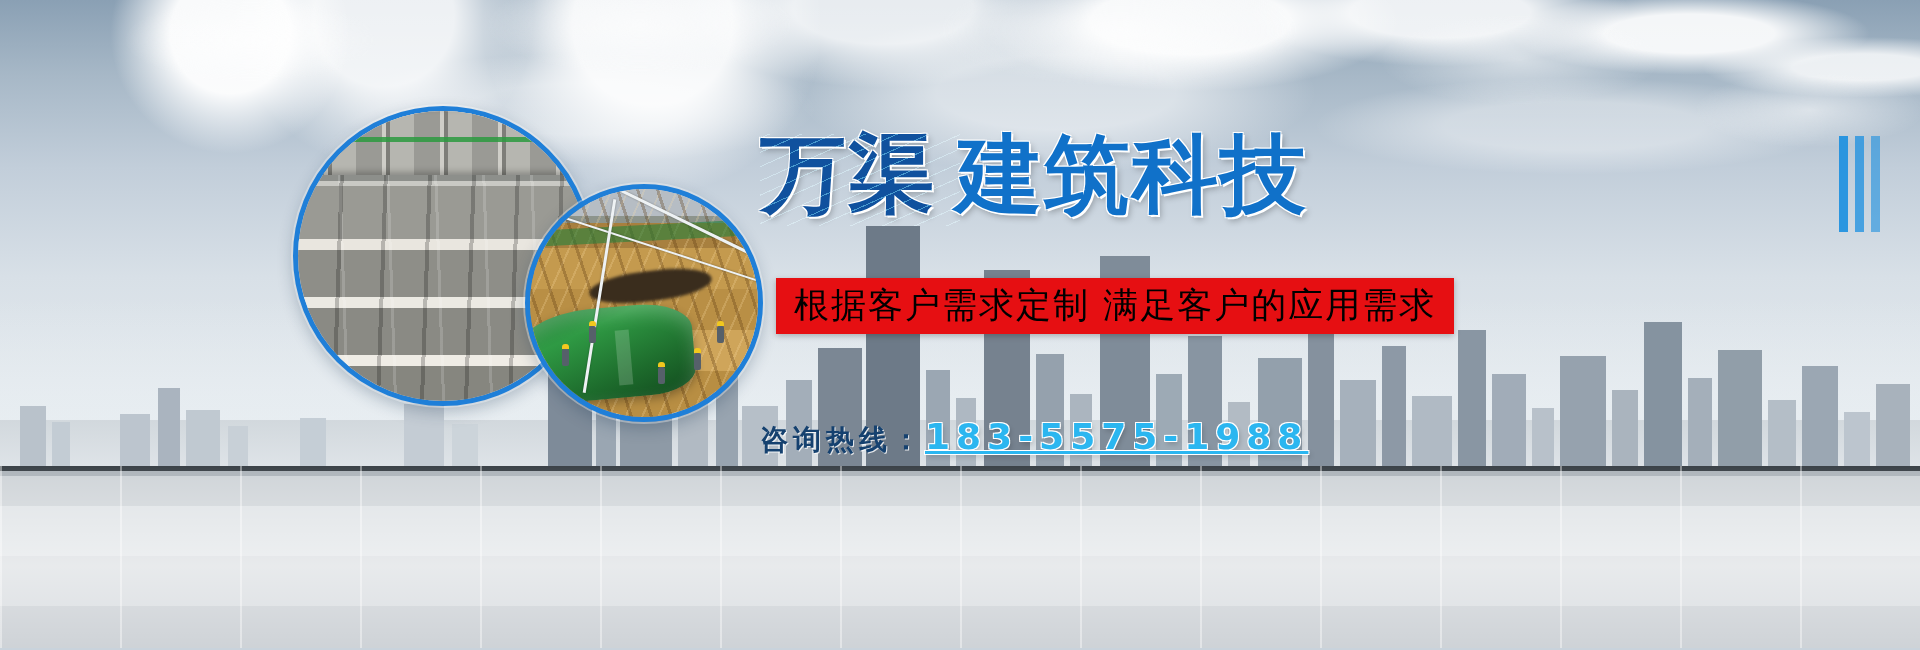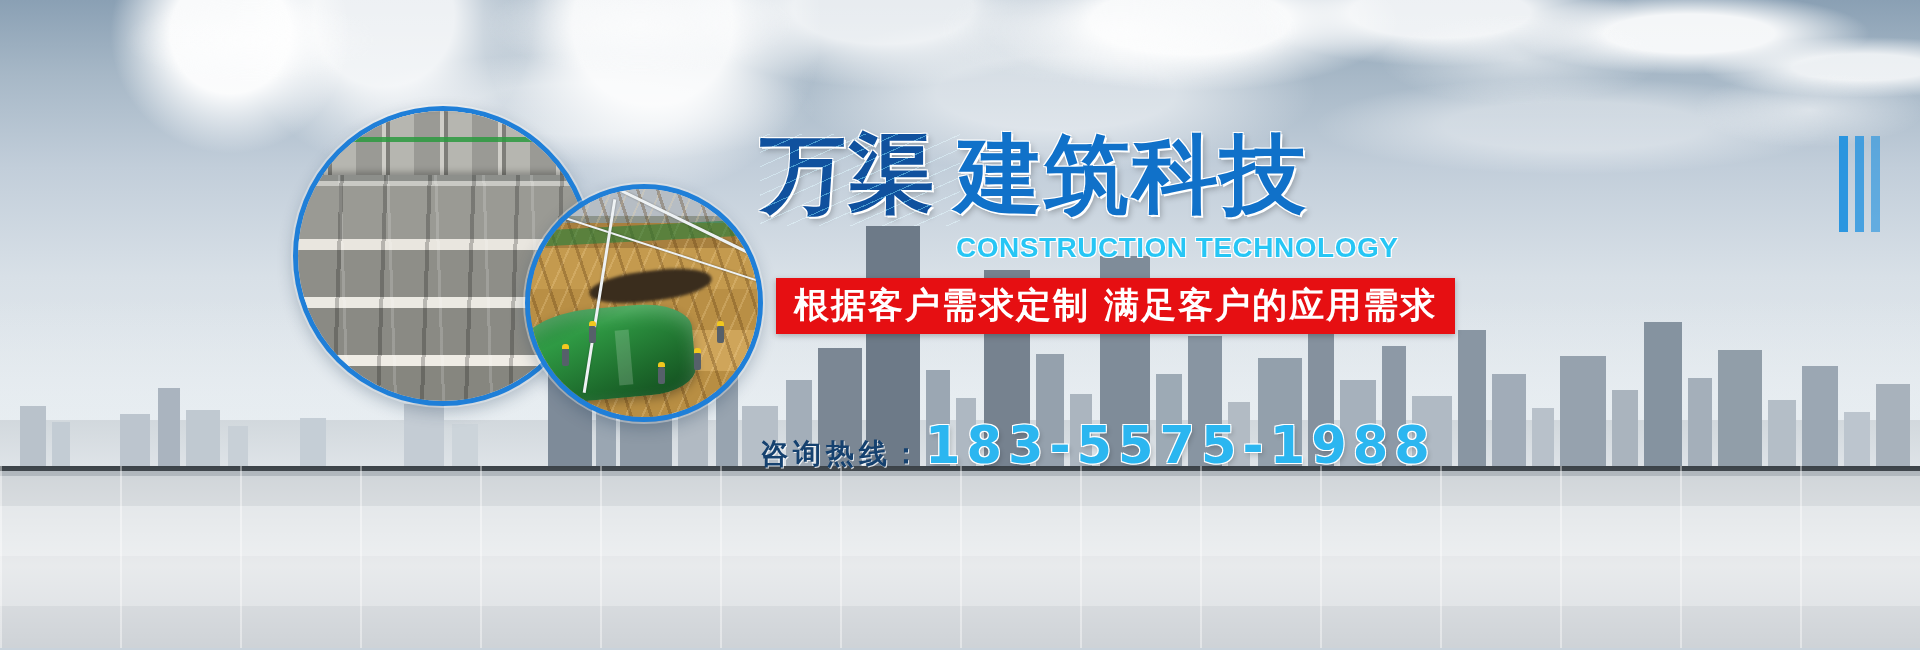--- a/index.html
+++ b/index.html
@@ -108,33 +108,33 @@
   .bars i{display:block;width:9px;height:96px;background:#1a8fe0;opacity:.9;}
   .bars i:nth-child(2){opacity:.75;}
   .bars i:nth-child(3){opacity:.6;}
 
   .sub-en{position:absolute;left:196px;top:104px;font-size:28px;font-weight:bold;letter-spacing:.5px;
     color:#27c6f5;white-space:nowrap;
     text-shadow:0 0 1px #fff,1px 1px 0 #fff,-1px -1px 0 #fff,1px -1px 0 #fff,-1px 1px 0 #fff;}
 
   .red-band{position:absolute;left:16px;top:150px;background:#e60f12;
     padding:7px 18px 9px 18px;box-shadow:0 2px 6px rgba(0,0,0,.25);}
-  .red-band span{display:block;font-size:35px;line-height:40px;font-weight:bold;color:#ffffff;letter-spacing:2px;white-space:nowrap;
+  .red-band span{display:block;font-size:35px;line-height:40px;font-weight:normal;color:#000000;letter-spacing:2px;white-space:nowrap;
     font-family:"DejaVu Sans","Liberation Sans",sans-serif;}
 
   .slogan{position:absolute;left:48px;top:225px;font-size:30px;line-height:36px;letter-spacing:9px;
     color:#20262b;white-space:nowrap;font-family:"DejaVu Sans","Liberation Sans",sans-serif;
     text-shadow:0 1px 1px rgba(255,255,255,.75);}
 
   .hot{position:absolute;left:0px;top:288px;white-space:nowrap;
     font-family:"DejaVu Sans","Liberation Sans",sans-serif;}
   .hot-lbl{font-size:28px;font-weight:bold;letter-spacing:5px;color:#15416f;
     text-shadow:1px 1px 0 rgba(255,255,255,.8);}
-  .hot-num{font-size:51px;font-weight:bold;letter-spacing:6px;color:#2bb6f0;
-    text-shadow:1px 1px 0 #fff,-1px -1px 0 #fff,1px -1px 0 #fff,-1px 1px 0 #fff,2px 3px 5px rgba(0,0,0,.18);}
+  .hot-num{font-size:36px;font-weight:bold;letter-spacing:6px;color:#2bb6f0;
+    text-shadow:1px 1px 0 #fff,-1px -1px 0 #fff,1px -1px 0 #fff,-1px 1px 0 #fff,2px 3px 5px rgba(0,0,0,.18);text-decoration:underline;}
 </style>
 </head>
 <body>
 
 <div id="banner">
 
   <div class="sky"></div>
   <div class="sky2"></div>
   <div class="haze"></div>
 
@@ -215,21 +215,20 @@
       <span class="logo-cn w1" style="left:0;">万渠</span>
       <span class="streak"></span>
       <span class="logo-cn w2" style="left:196px;">建筑科技</span>
       <span class="bars">
           <i></i>
           <i></i>
           <i></i>
         </span>
     </div>
 
-    <div class="sub-en">CONSTRUCTION TECHNOLOGY</div>
 
     <div class="red-band">
       <span>根据客户需求定制 满足客户的应用需求</span>
     </div>
 
 
     <div class="hot">
       <span class="hot-lbl">咨询热线：</span><span class="hot-num">183-5575-1988</span>
     </div>
 

